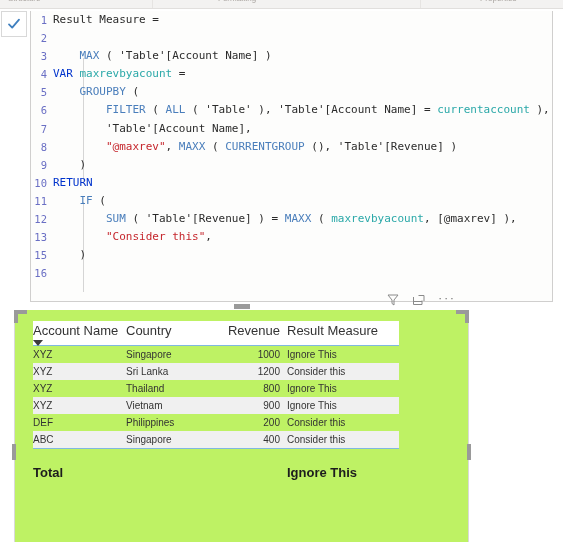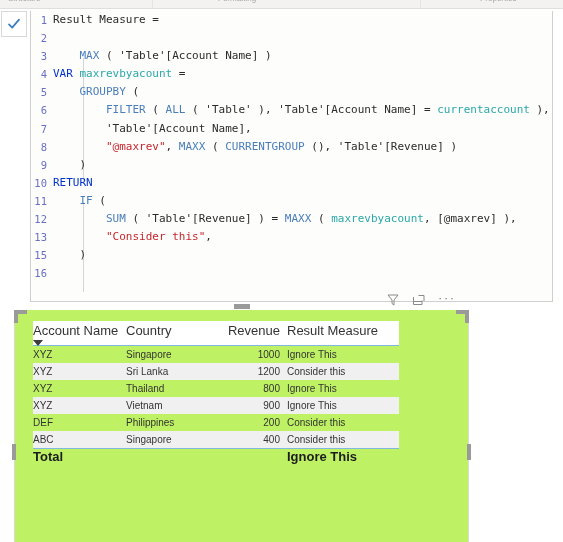--- a/index.html
+++ b/index.html
@@ -200,21 +200,21 @@
     font-size: 10px;
     color: #333333;
     vertical-align: middle;
   }
   .tbl td.num { text-align: right; padding-right: 7px; }
   .tbl tbody tr.alt td { background: #f0f0f0; }
   .tbl tbody tr.last td { border-bottom: 1.6px solid #80b8e0; }
   .tbl tfoot td {
     font-weight: bold;
     color: #1d1d1d;
-    padding-top: 0;
+    padding-top: 16px;
     font-size: 13px;
     margin-top: 40px;
   }
   .sort-caret {
     position: absolute;
     left: 0; bottom: -1px;
     width: 0; height: 0;
     border-left: 5px solid transparent;
     border-right: 5px solid transparent;
     border-top: 6px solid #3c3c3c;

